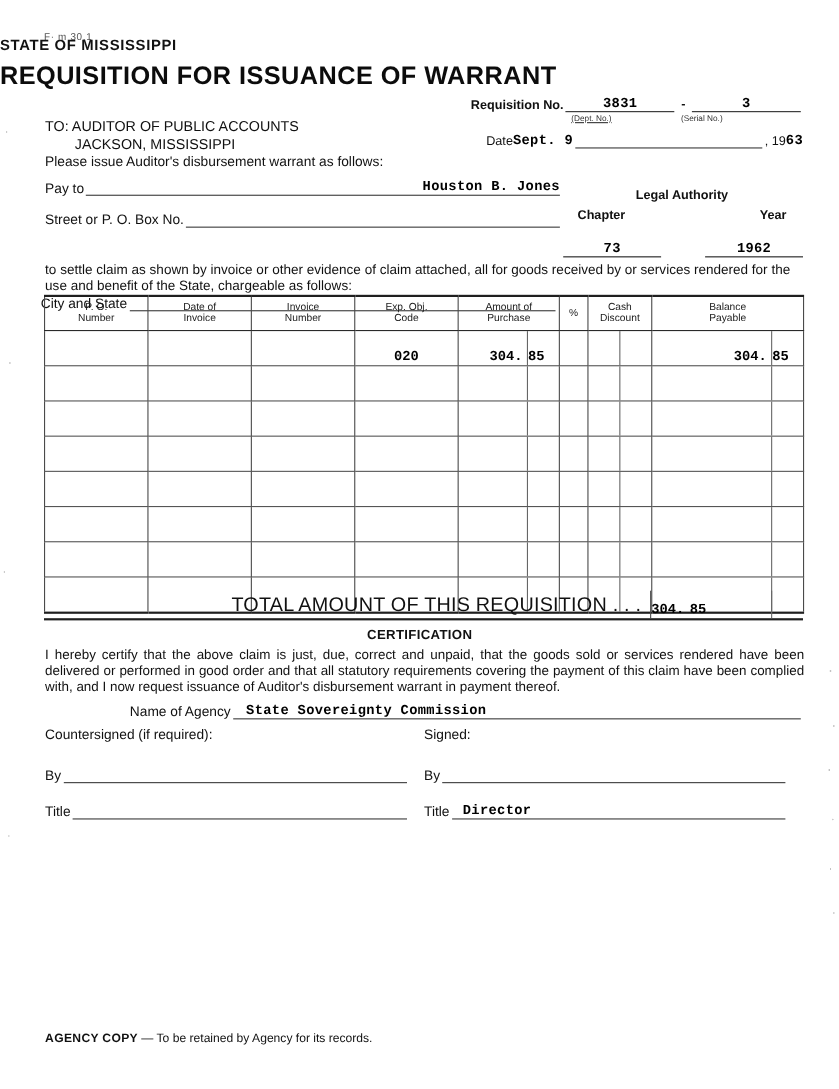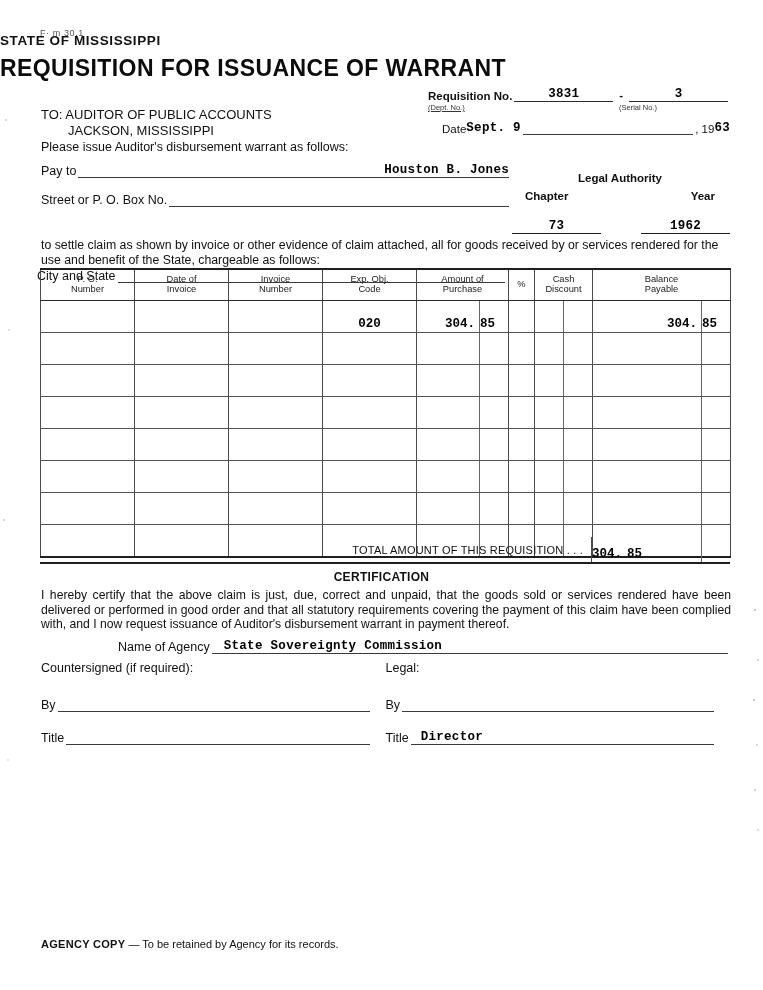--- a/index.html
+++ b/index.html
@@ -103,21 +103,21 @@
     left: 0; right: 0;
     bottom: 0;
     text-align: center;
   }
   .sub-lbls {
     display: flex;
     font-size: 7.5px;
     color: #333;
     margin-top: 1px;
   }
-  .sub-lbls .a { width: 128px; text-align: left; text-decoration: underline; }
+  .sub-lbls .a { width: 128px; text-align: right; text-decoration: underline; }
   .sub-lbls .b { width: 120px; text-align: center; margin-left: 22px; }
   .dash { padding: 0 4px 1px 4px; font-weight: bold; }
 
   .date-line {
     display: flex;
     align-items: flex-end;
     margin-top: 9px;
     padding-left: 14px;
   }
 
@@ -244,21 +244,21 @@
     width: 690px;
     height: 25px;
     display: flex;
     align-items: center;
     border-bottom: 2px solid #1f1f1f;
   }
   .total-lbl {
     flex: 1;
     text-align: right;
     padding-right: 8px;
-    font-size: 11px;
+    font-size: 18px;
     letter-spacing: .2px;
     color: #111;
   }
   .total-box {
     width: 138px;
     border-left: 1px solid #4a4a4a;
     height: 25px;
     position: relative;
     display: flex;
     align-items: flex-end;
@@ -774,21 +774,21 @@
       </div>
       <div class="sig-field">
         <span>Title</span>
         <span class="rule dotty">
           <span class="hand-center typed" style="text-align:left;padding-left:10px;"></span>
         </span>
       </div>
     </div>
 
     <div class="sig-col">
-      <div class="sig-head">Legal:</div>
+      <div class="sig-head">Signed:</div>
       <div class="sig-field">
         <span>By</span>
         <span class="rule dotty">
           <span class="hand-center typed" style="text-align:left;padding-left:10px;"></span>
         </span>
       </div>
       <div class="sig-field">
         <span>Title</span>
         <span class="rule dotty">
           <span class="hand-center typed" style="text-align:left;padding-left:10px;">Director</span>

